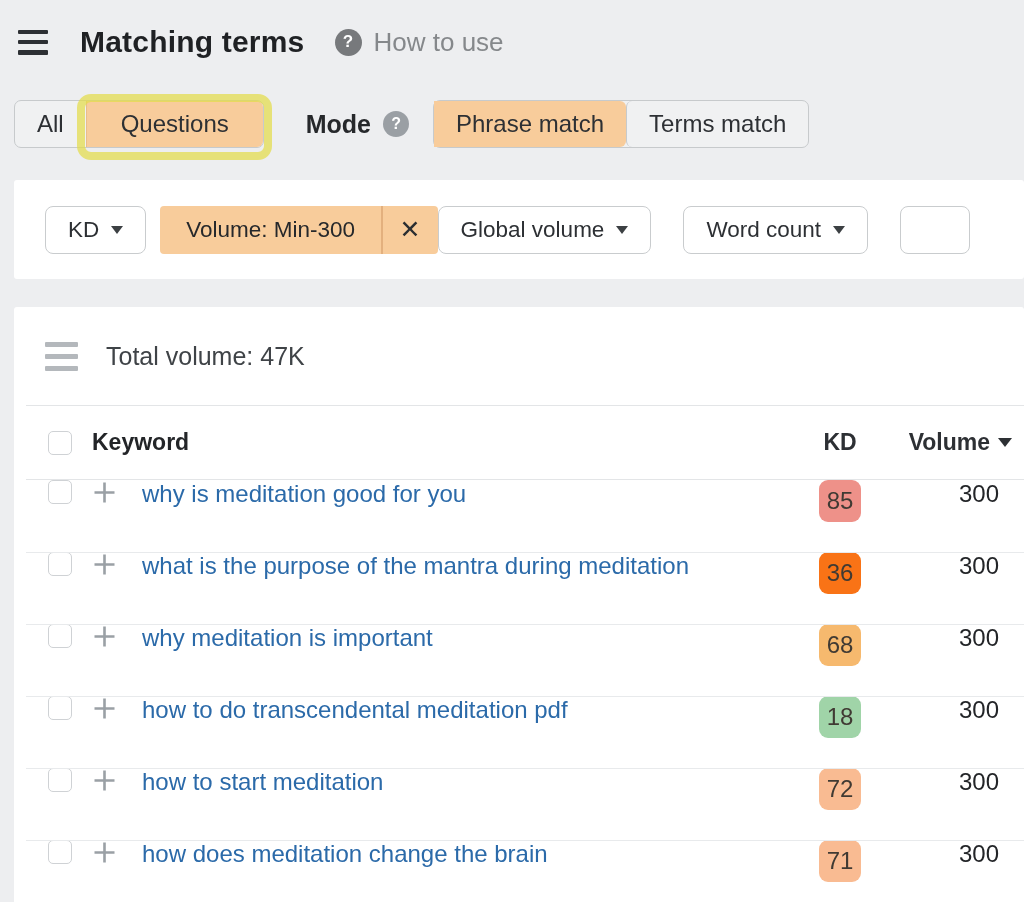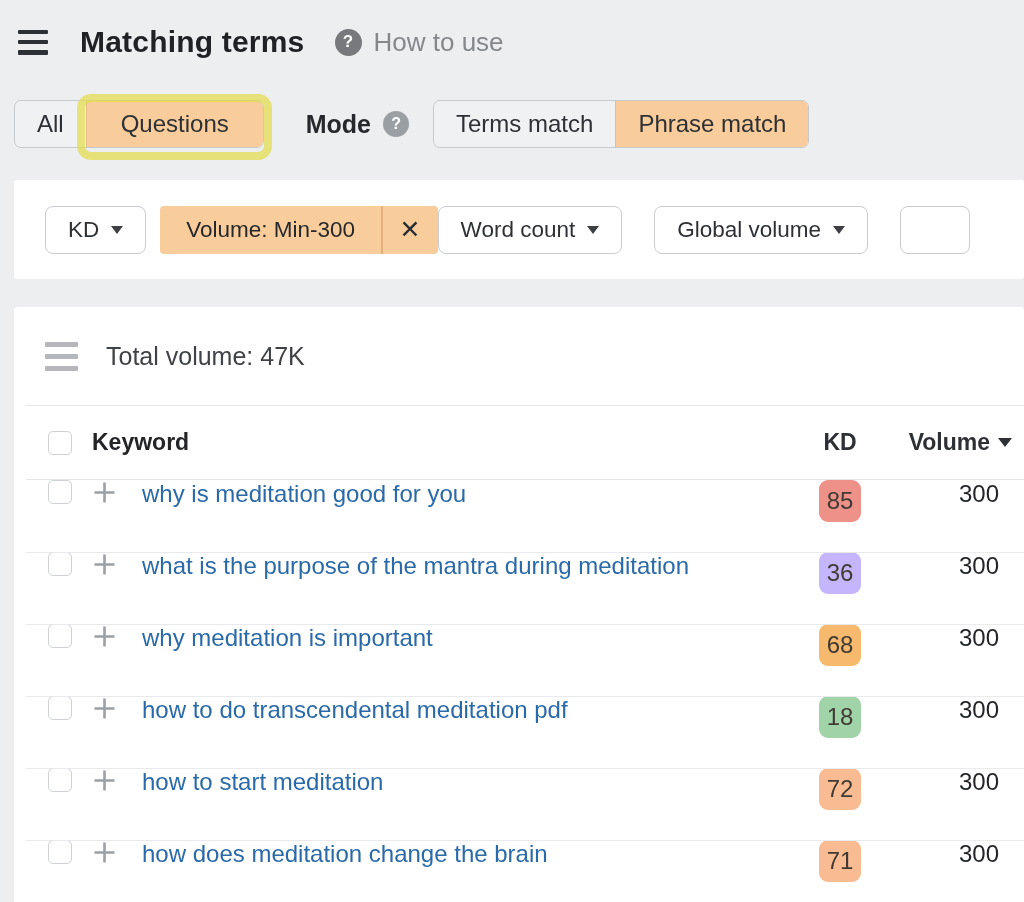--- a/index.html
+++ b/index.html
@@ -99,41 +99,41 @@
   <div class="seg-group">
     <div class="seg first">All</div>
     <div class="seg selected last seg-questions">
       <span>Questions</span>
       <span class="annotation-ring"></span>
     </div>
   </div>
   <div class="mode-label">Mode</div>
   <div class="mode-help">?</div>
   <div class="seg-group">
+    <div class="seg selected last">Phrase match</div>
     <div class="seg first">Terms match</div>
-    <div class="seg selected last">Phrase match</div>
   </div>
 </div>
 
 <div class="filter-card">
   <div class="fbtn">
     <span>KD</span>
     <span class="caret-down"></span>
   </div>
   <div class="chip">
     <span class="chip-label">Volume: Min-300</span>
     <span class="chip-sep"></span>
     <span class="chip-close">✕</span>
   </div>
   <div class="fbtn">
+    <span>Global volume</span>
+    <span class="caret-down"></span>
+  </div>
+  <div class="fbtn">
     <span>Word count</span>
-    <span class="caret-down"></span>
-  </div>
-  <div class="fbtn">
-    <span>Global volume</span>
     <span class="caret-down"></span>
   </div>
   <div class="fbtn partial"></div>
 </div>
 
 <div class="table-card">
   <div class="summary-row">
     <div class="list-icon">
         <span></span>
         <span></span>
@@ -177,21 +177,21 @@
   <div class="krow">
     <div class="col-check">
           <div class="checkbox"></div>
         </div>
     <div class="col-plus">
       <svg width="25" height="25" viewBox="0 0 25 25">
         <path d="M12.5 2.5 V22.5 M2.5 12.5 H22.5" stroke="#9aa0a5" stroke-width="2.6" fill="none"></path>
       </svg>
     </div>
     <div class="col-kw"><a class="kw-link">what is the purpose of the mantra during meditation</a></div>
-    <div class="col-kd"><span class="kd-badge" style="background: #c4b5fd;">36</span></div>
+    <div class="col-kd"><span class="kd-badge" style="background: #f97316;">36</span></div>
     <div class="col-vol">
           <span class="vol">300</span>
         </div>
   </div>
 
   <div class="krow">
     <div class="col-check">
           <div class="checkbox"></div>
         </div>
     <div class="col-plus">

